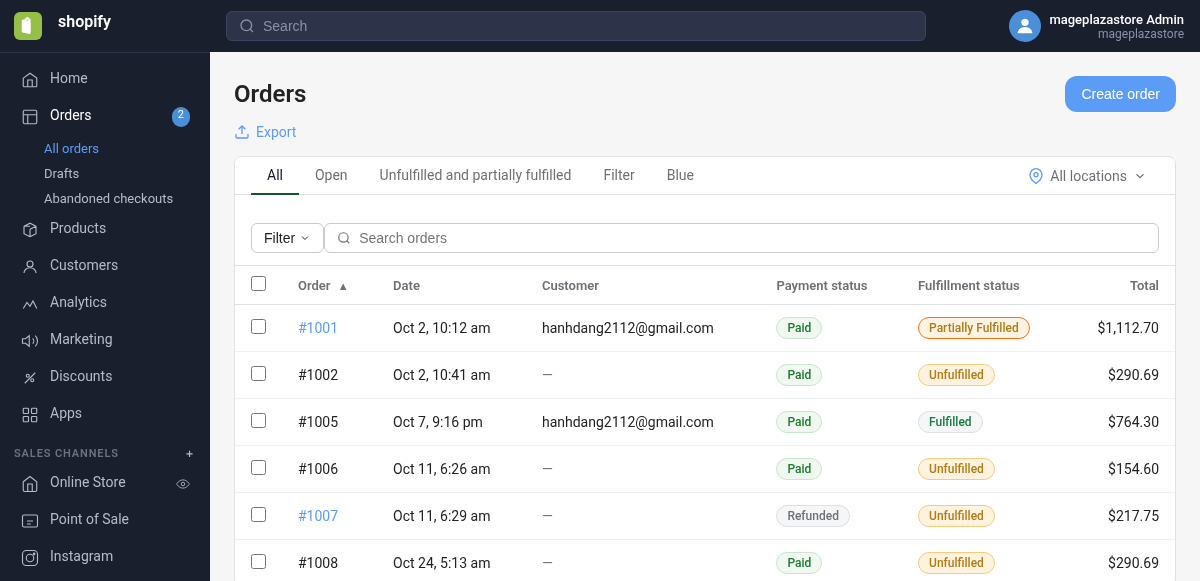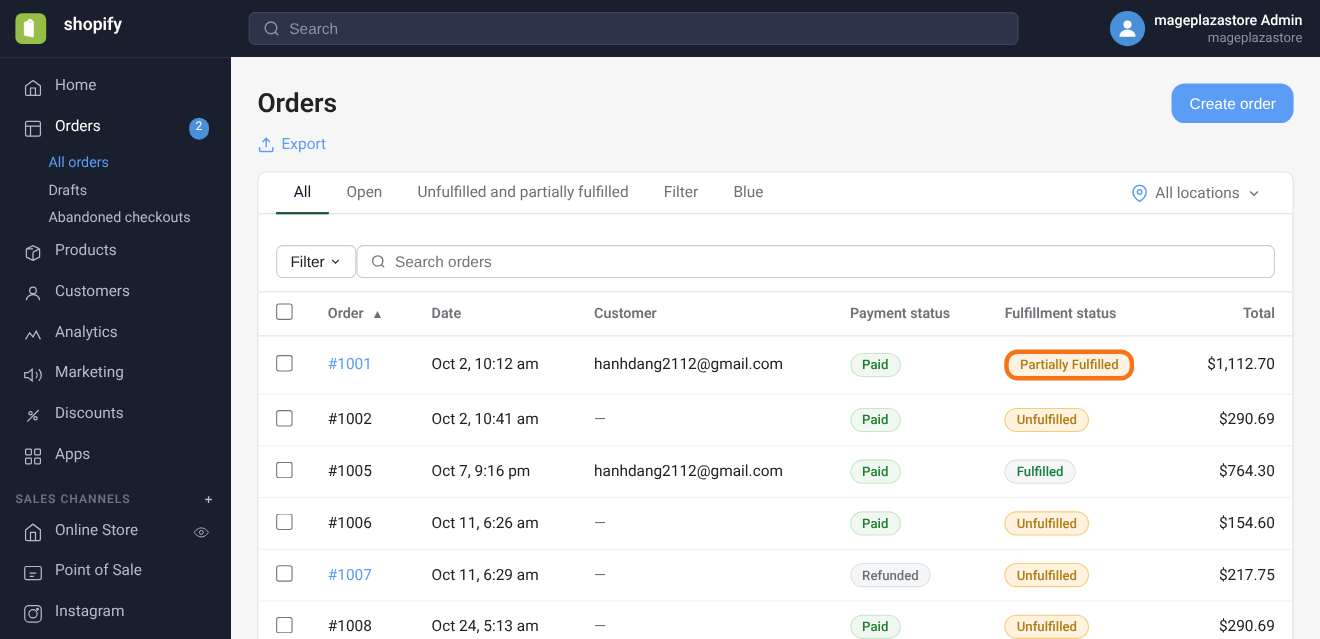--- a/index.html
+++ b/index.html
@@ -63,21 +63,21 @@
     th.right, td.right { text-align: right; }
     td { padding: 12px 16px; font-size: 14px; color: #202223; border-bottom: 1px solid #f0f1f3; vertical-align: middle; }
     tr:last-child td { border-bottom: none; }
     .order-link { color: #5b9cf6; text-decoration: none; }
     .em-dash { color: #6d7175; }
 
     
     .badge { display: inline-flex; align-items: center; padding: 3px 10px; border-radius: 12px; font-size: 12px; font-weight: 500; }
     .badge-paid { background: #f1f8f1; color: #1a7e2a; border: 1px solid #c8e6c9; }
     .badge-refunded { background: #f4f6f8; color: #6d7175; border: 1px solid #dde0e4; }
-    .badge-partially-fulfilled { background: #fef3e2; color: #b07c14; border: 4px solid #f97316; }
+    .badge-partially-fulfilled { background: #fef3e2; color: #b07c14; border: 1px solid #f97316; }
     .badge-unfulfilled { background: #fff3e0; color: #b07c14; border: 1px solid #f5cc7a; }
     .badge-fulfilled { background: #f4f6f8; color: #15803d; border: 1px solid #dde0e4; }
 
     
     .checkbox-cell { width: 40px; }
     input[type="checkbox"] { width: 15px; height: 15px; cursor: pointer; }
     .sort-arrow { display: inline-block; margin-left: 4px; font-size: 11px; }
 
     
     ::-webkit-scrollbar { width: 6px; }

